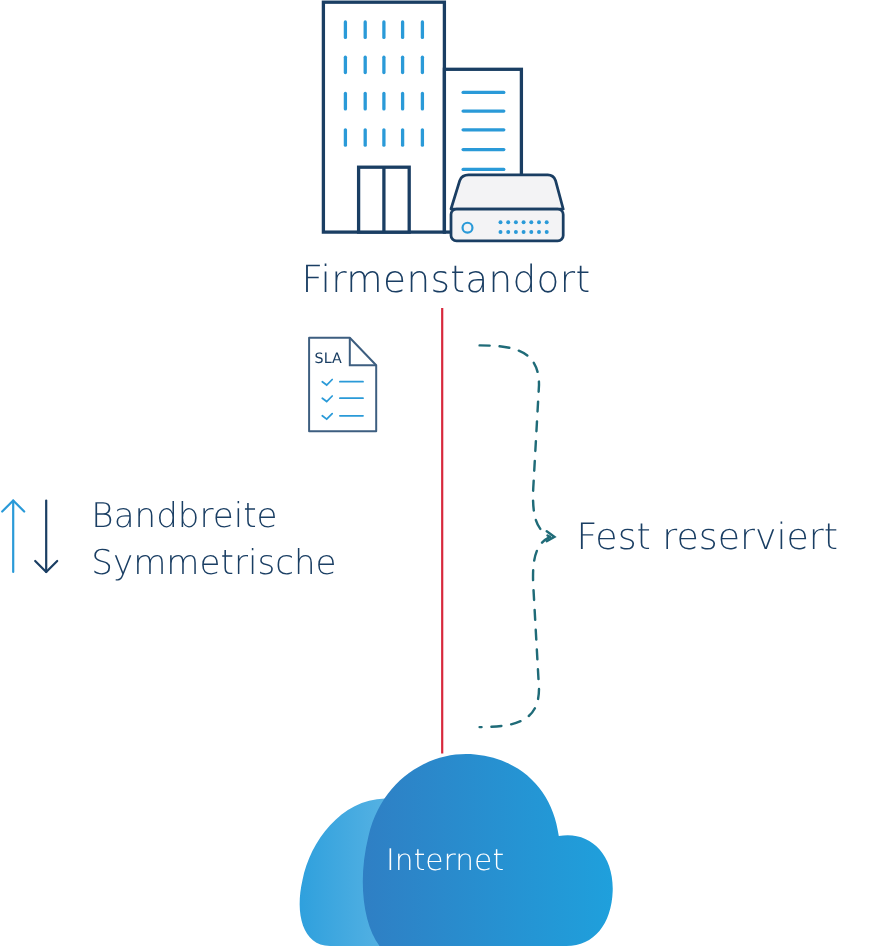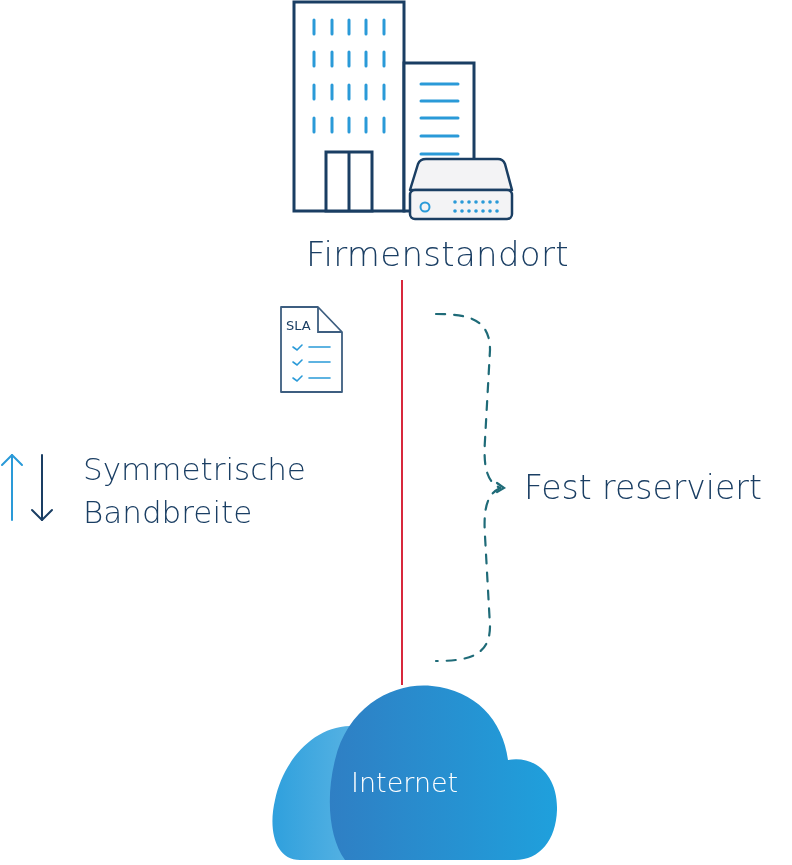--- a/index.html
+++ b/index.html
@@ -1,20 +1,20 @@
 <!DOCTYPE html>
 <html><head>
   <meta charset="utf-8">
   <style>
     html, body { margin: 0; padding: 0; background: #ffffff; }
     body { width: 792px; height: 865px; position: relative; overflow: hidden;
            font-family: "DejaVu Sans", sans-serif; }
     .abs { position: absolute; }
     .label { color: #1a3e63; font-weight: 300; white-space: nowrap; }
-    #building-label { left: 274px; top: 234px; font-size: 34px; letter-spacing: 0.3px; margin-left: 32px; }
+    #building-label { left: 274px; top: 234px; font-size: 34px; letter-spacing: 0.3px; }
     #bandwidth-label { left: 83px; top: 448px; font-size: 31px; line-height: 43px; }
     #reserved-label { left: 524px; top: 468px; font-size: 33px; }
     #internet-label { left: 351px; top: 767px; font-size: 27px; color: #ffffff; font-weight: 300; }
     svg { position: absolute; left: 0; top: 0; }
   </style>
 </head>
 <body>
 
 <svg width="792" height="865" viewBox="0 0 792 865">
   <defs>
@@ -118,19 +118,19 @@
   <g>
     <path d="M300 860 C275 860 268 830 275 800 C282 765 310 727 350 726 L390 730 L430 860 Z" fill="url(#cloudBack)"></path>
     <path d="M345 860 C330 840 325 800 335 760 C348 705 395 682 432 686 C475 690 503 720 508 760
              C535 755 558 775 557 810 C556 840 540 860 515 860 Z" fill="url(#cloudFront)"></path>
   </g>
 </svg>
 
 <div id="building-label" class="abs label">Firmenstandort</div>
 
 <div id="bandwidth-label" class="abs label">
+  <div>Bandbreite</div>
   <div>Symmetrische</div>
-  <div>Bandbreite</div>
 </div>
 
 <div id="reserved-label" class="abs label">Fest reserviert</div>
 
 <div id="internet-label" class="abs">Internet</div>
 
 </body></html>

